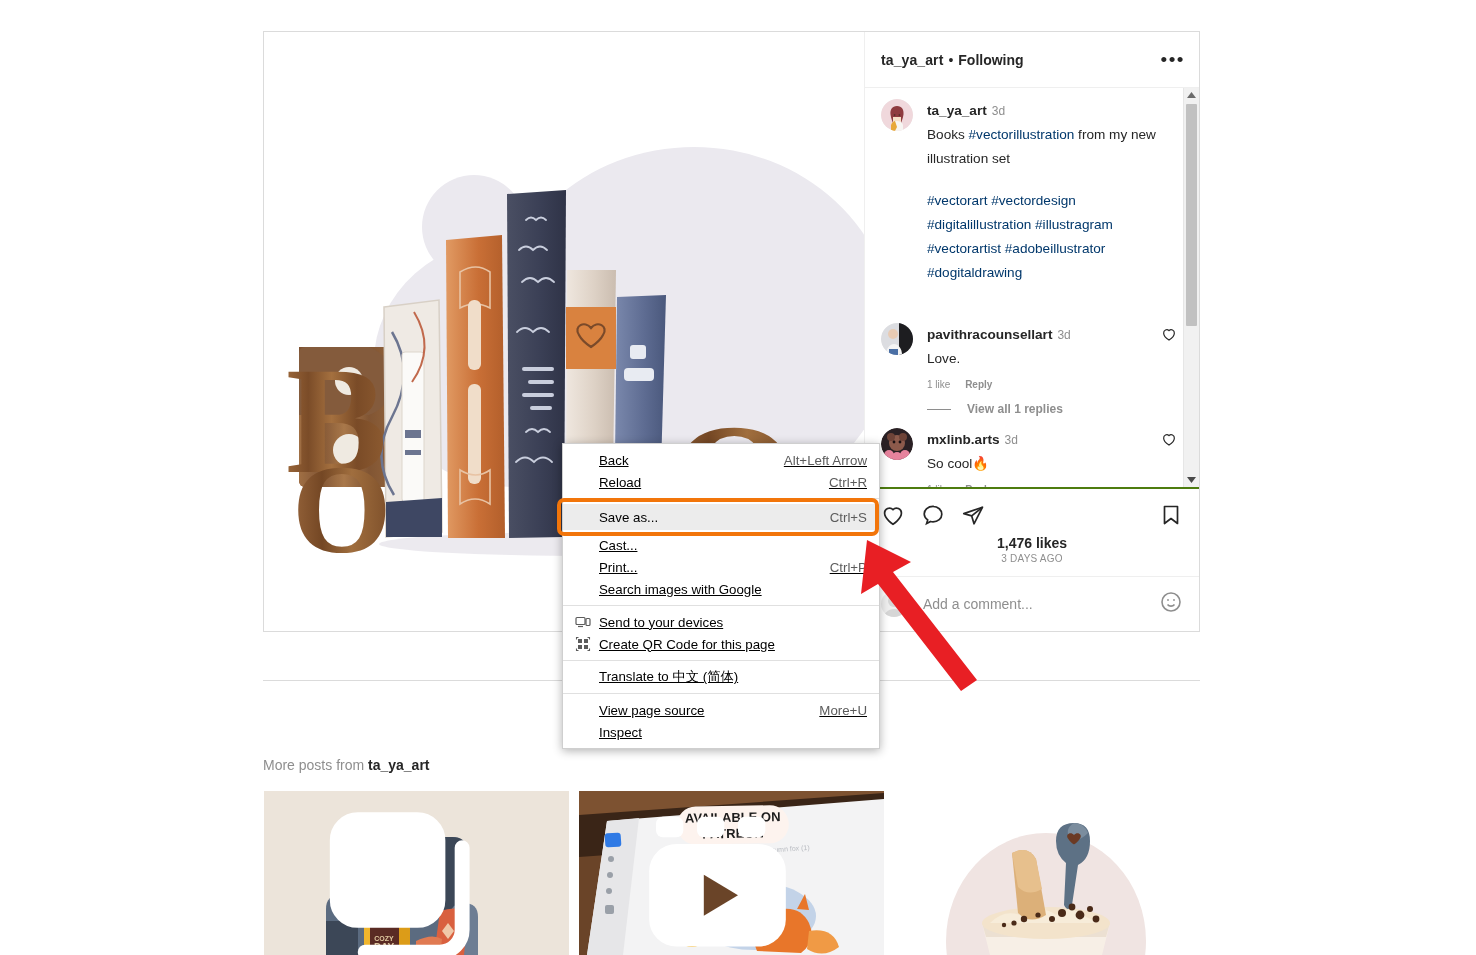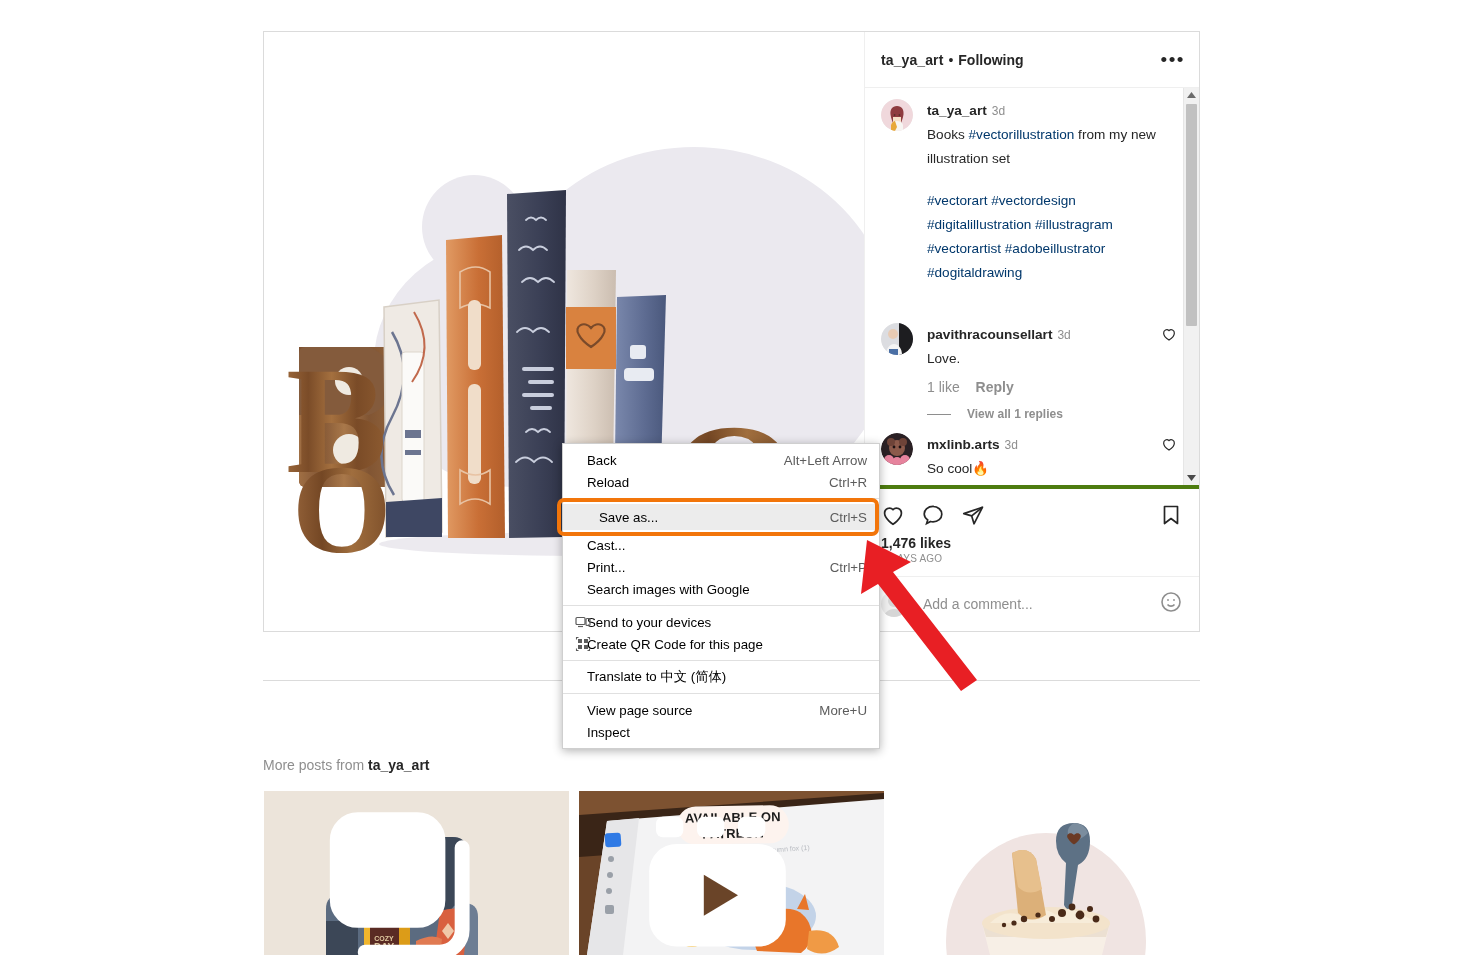--- a/index.html
+++ b/index.html
@@ -30,35 +30,35 @@
   .comments-inner{padding:11px 22px 10px 16px;}
 
   .cmt{display:flex;margin-bottom:12px;}
   .cmt .av{width:32px;height:32px;border-radius:50%;flex:0 0 32px;margin-right:14px;overflow:hidden;background:#efefef;}
   .cmt .av svg{display:block;width:32px;height:32px;}
   .cmt .body{flex:1;min-width:0;}
   .cmt .line{font-size:13.6px;line-height:24px;color:#262626;word-wrap:break-word;}
   .cmt .uname{font-weight:bold;color:#262626;}
   .cmt .when{color:#8e8e8e;font-size:12px;margin-left:5px;}
   .cmt .tags{color:#00376b;}
-  .cmt .meta{margin-top:8px;font-size:14px;color:#8e8e8e;}
+  .cmt .meta{margin-top:8px;font-size:10px;color:#8e8e8e;}
   .cmt .meta .lk{margin-right:12px;}
   .cmt .meta .rp{font-weight:bold;color:#8e8e8e;}
   .cmt .heart{flex:0 0 16px;margin-left:8px;padding-top:3px;}
   .viewreplies{display:flex;align-items:center;margin:4px 0 12px 46px;}
   .viewreplies .bar{width:24px;height:1px;background:#8e8e8e;margin-right:16px;}
   .viewreplies .txt{font-size:12px;font-weight:bold;color:#8e8e8e;}
 
   .scrollbar{position:absolute;right:0;top:0;width:15px;height:100%;background:#f1f1f1;border-left:1px solid #e6e6e6;}
   .sb-arrow{width:15px;height:14px;display:flex;align-items:center;justify-content:center;}
   .sb-arrow svg{display:block;}
   .sb-thumb{position:absolute;left:2px;top:16px;width:11px;height:222px;background:#c1c1c1;border-radius:1px;}
   .sb-down{position:absolute;bottom:0;left:0;}
 
-  .actions{border-top:4px solid #4d7c0f;padding:6px 16px 0 16px;flex:0 0 auto;}
+  .actions{border-top:2px solid #4d7c0f;padding:6px 16px 0 16px;flex:0 0 auto;text-align:center;}
   .actions-row{display:flex;align-items:center;height:40px;}
   .actions-row .ico{margin-right:16px;cursor:pointer;display:flex;}
   .actions-row .save{margin-left:auto;margin-right:0;}
   .likes{font-size:14px;font-weight:bold;color:#262626;padding:0 0 2px 0;}
   .ago{font-size:10px;color:#8e8e8e;letter-spacing:.2px;padding-bottom:12px;}
 
   .addcmt{border-top:1px solid #efefef;height:54px;display:flex;align-items:center;padding:0 16px;flex:0 0 54px;}
   .addcmt .avph{width:26px;height:26px;border-radius:50%;background:#efefef;margin-right:14px;flex:0 0 26px;position:relative;overflow:hidden;}
   .addcmt .avph:before{content:"";position:absolute;left:7px;top:4px;width:12px;height:12px;border-radius:50%;background:#d6d6d6;}
   .addcmt .avph:after{content:"";position:absolute;left:2px;top:18px;width:22px;height:16px;border-radius:11px 11px 0 0;background:#d6d6d6;}
@@ -75,21 +75,21 @@
   .tile svg{display:block;width:305px;height:164px;}
   .tile .badge{position:absolute;top:12px;right:14px;}
 
   
   .ctxmenu{
     position:absolute;left:562px;top:443px;width:316px;
     background:#ffffff;border:1px solid #cfcfcf;
     box-shadow:0 2px 9px rgba(0,0,0,.30);
     padding:5px 0 5px 0;font-size:13.3px;color:#000;
   }
-  .mi{height:22px;display:flex;align-items:center;padding:0 12px 0 0;position:relative;white-space:nowrap;}
+  .mi{height:22px;display:flex;align-items:center;padding:0 12px 0 12px;position:relative;white-space:nowrap;text-decoration:underline;}
   .mi .lbl{padding-left:24px;}
   .mi .acc{margin-left:auto;color:#5c5c5c;}
   .mi.disabled .lbl{color:#a6a6a6;}
   .mi.disabled .acc{color:#c0c0c0;}
   .mi .mico{position:absolute;left:12px;top:3px;width:16px;height:16px;}
   .sep{height:1px;background:#e0e0e0;margin:5px 0;}
   .hi-wrap{position:relative;margin:4px 0;}
   .hi-row{background:#ececec;height:26px;display:flex;align-items:center;padding:0 12px;}
   .hi-row .lbl{padding-left:24px;}
   .hi-row .acc{margin-left:auto;color:#5c5c5c;}

